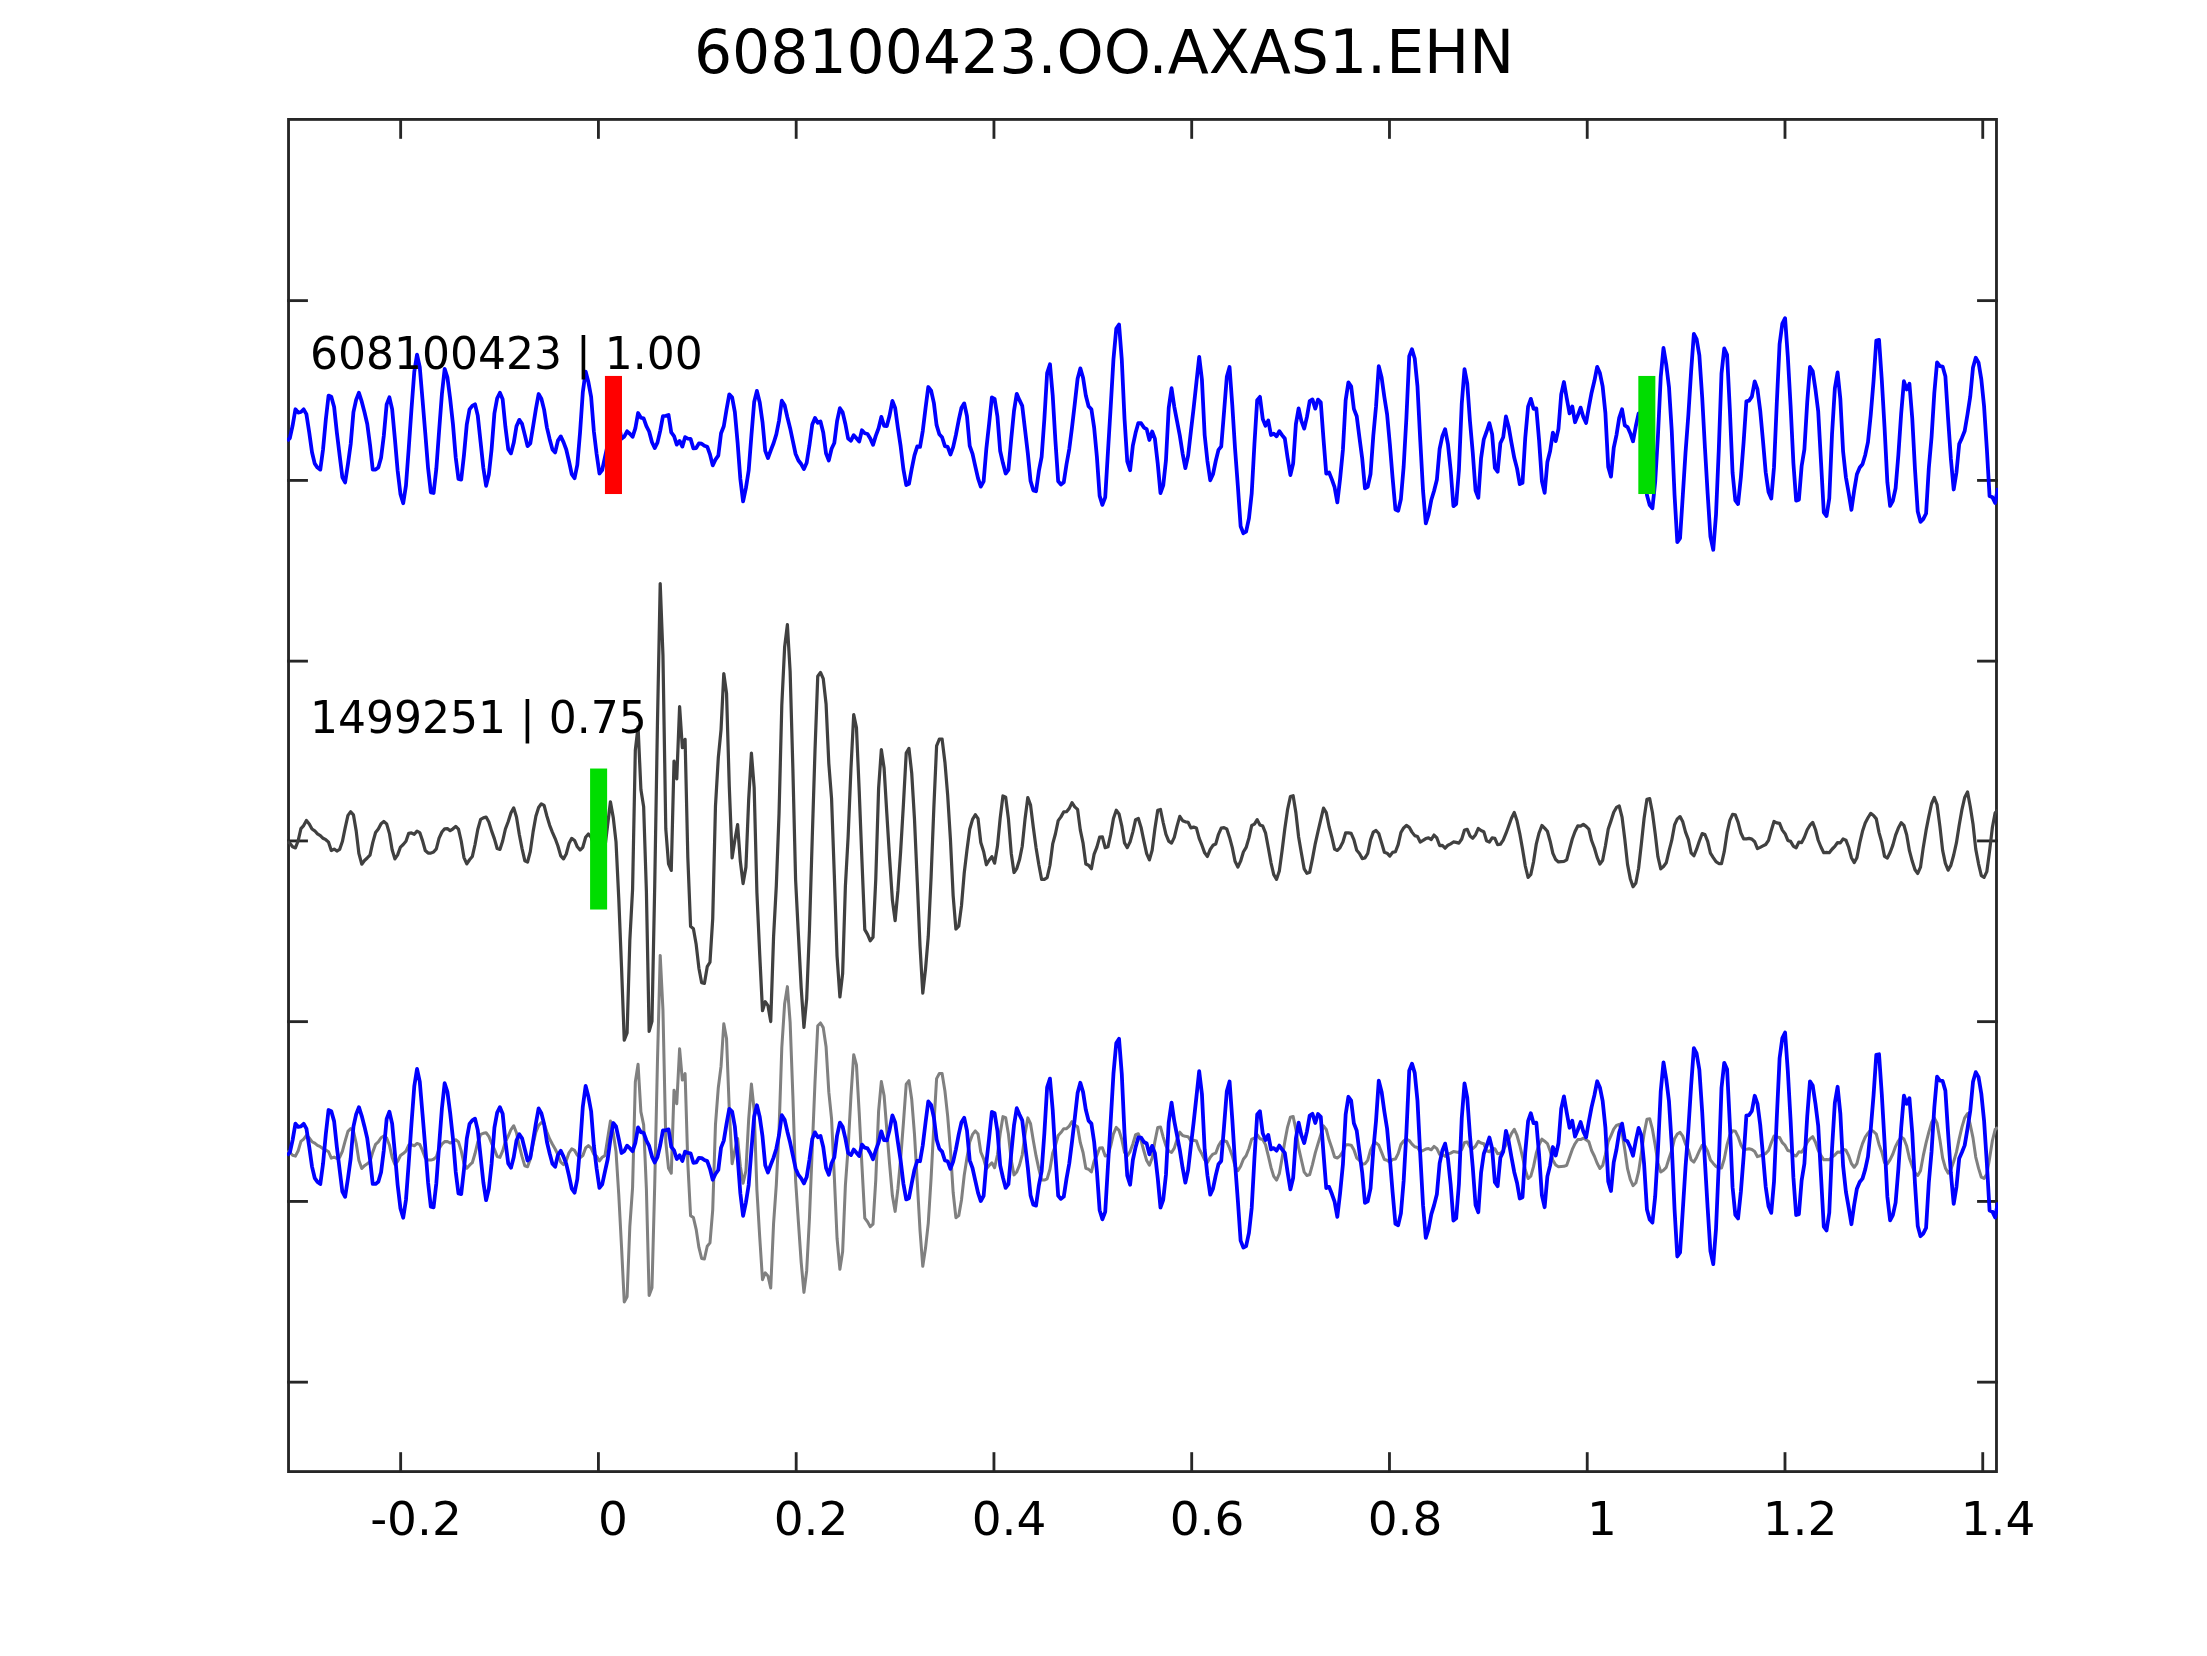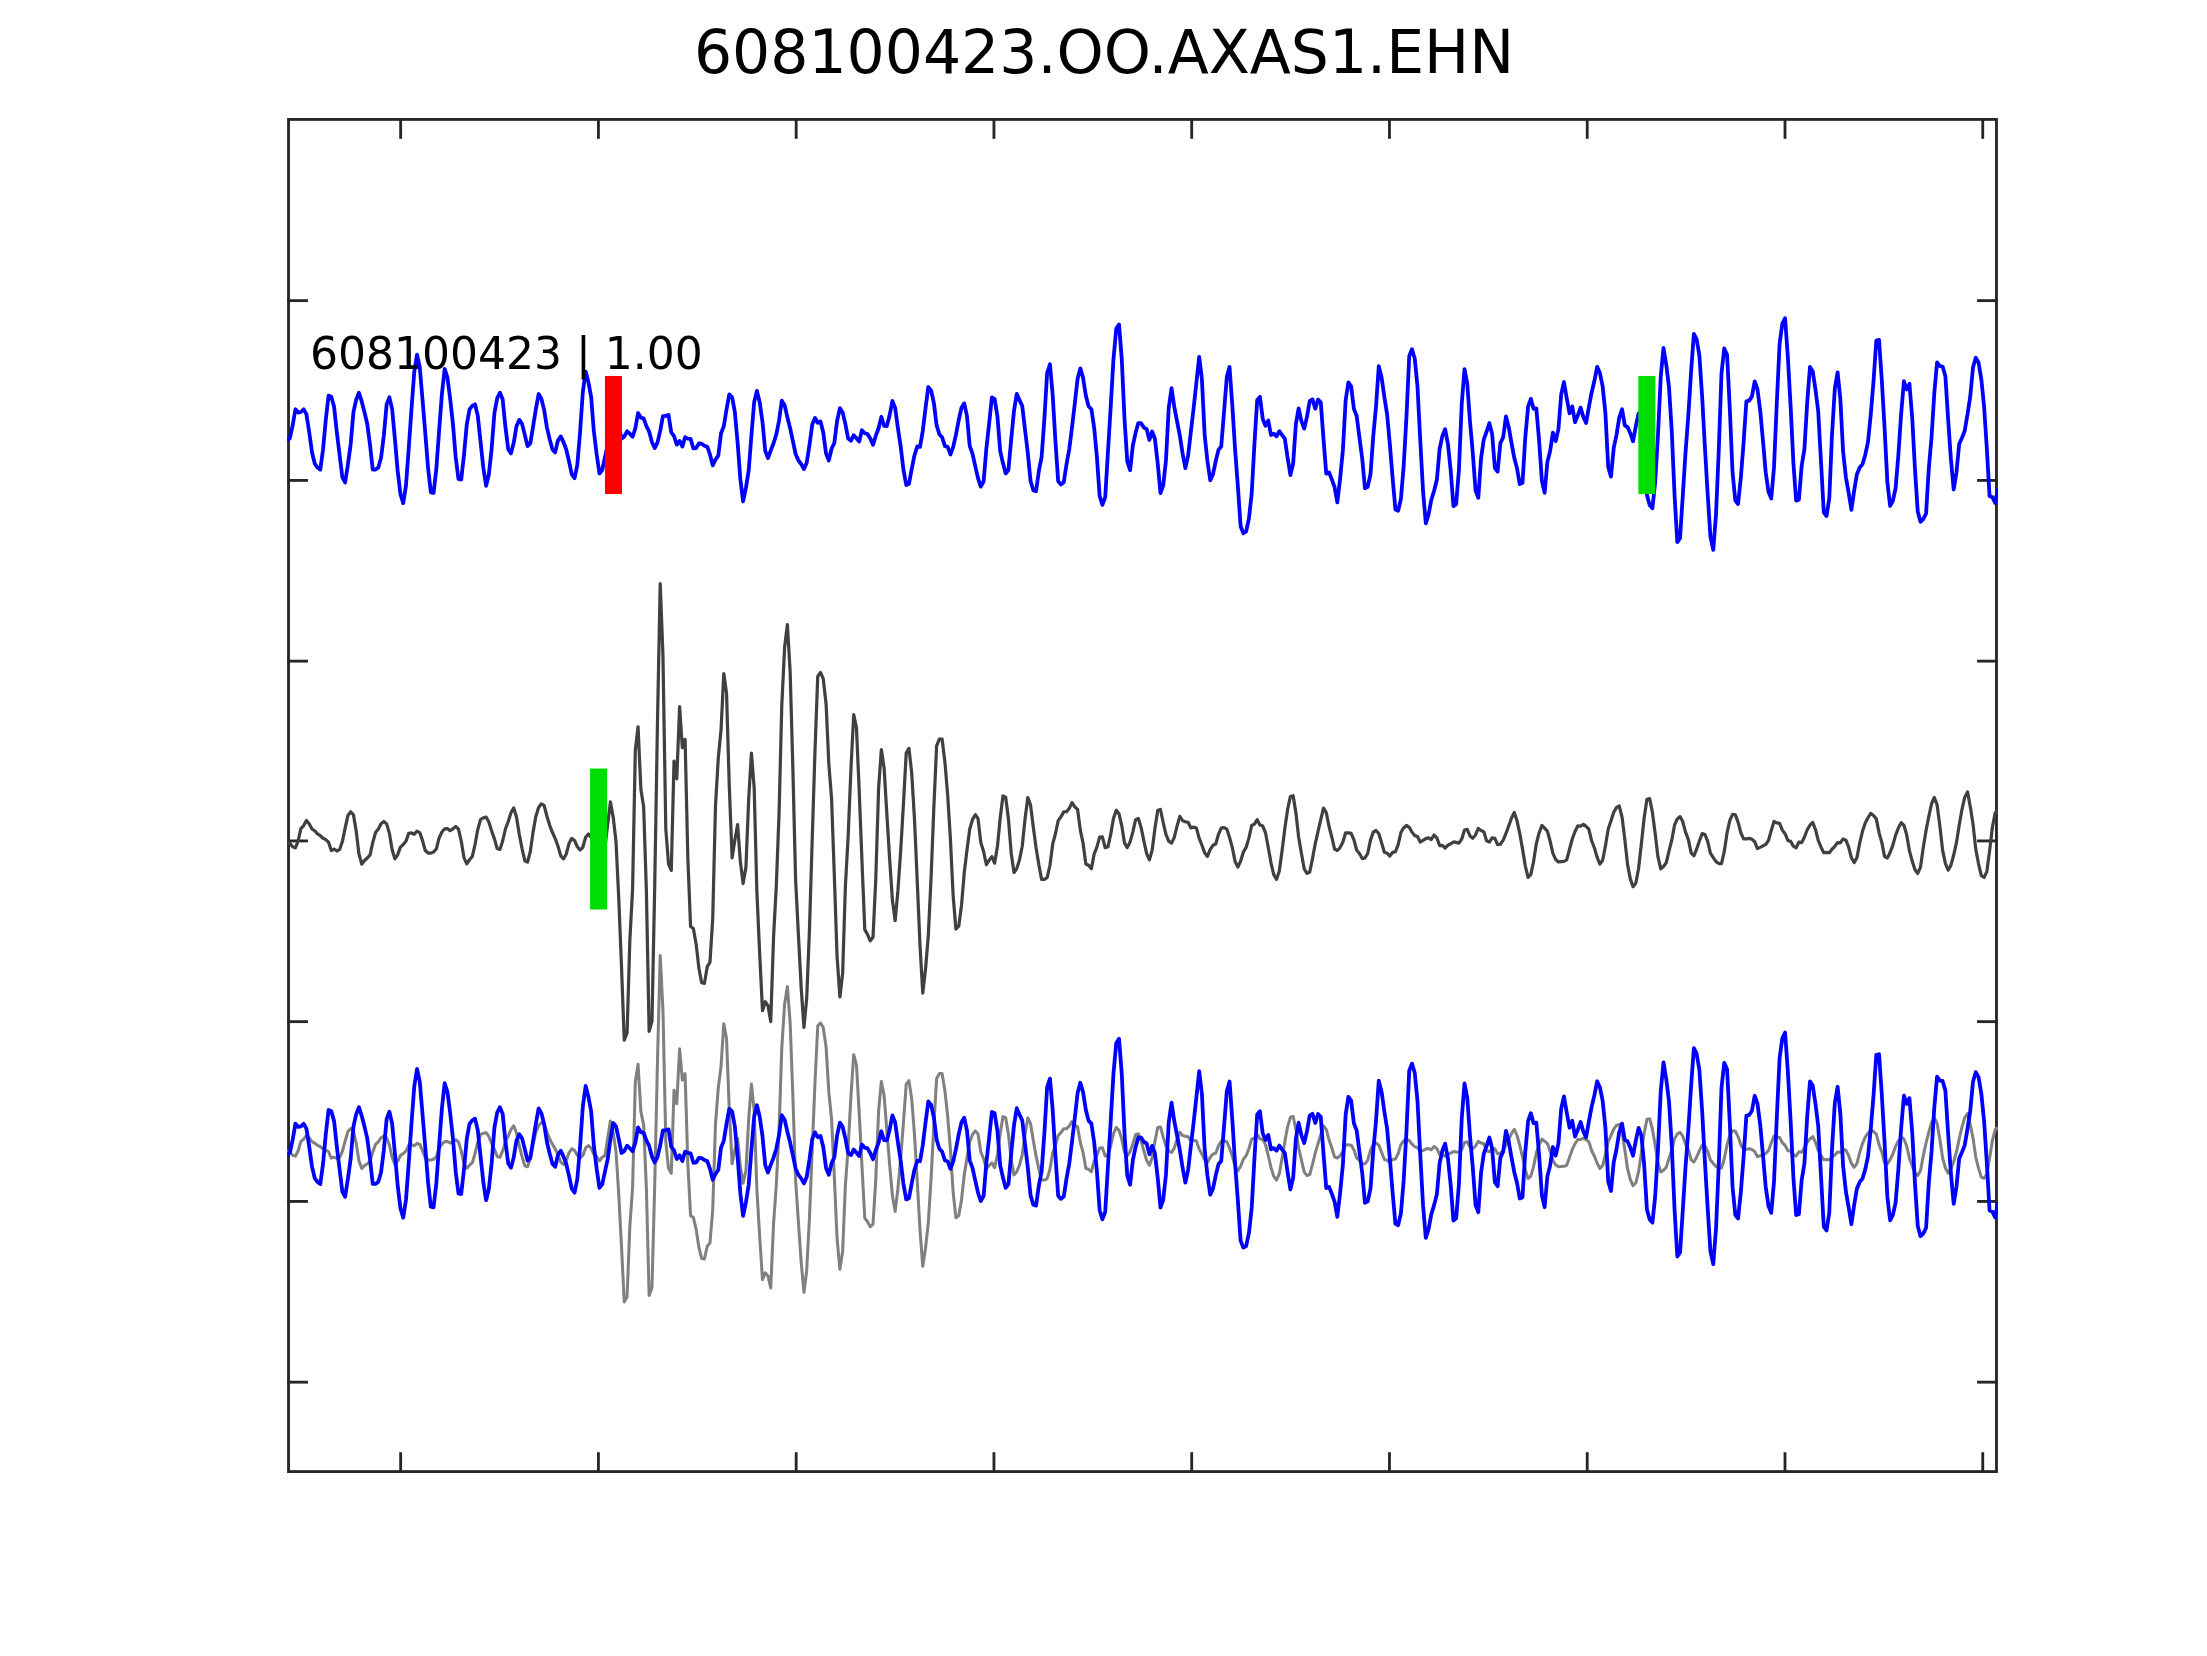--- a/index.html
+++ b/index.html
@@ -123,16 +123,28 @@
           <path d="M0.0 1096.2L2.9 1093.3L5.8 1080.2L8.8 1062.8L11.7 1066.3L14.6 1065.7L17.5 1062.9L20.4 1068.0L23.4 1087.3L26.3 1108.2L29.2 1120.3L32.1 1124.4L35.1 1126.6L38.0 1105.0L40.9 1073.8L43.8 1048.4L46.7 1049.6L49.7 1060.4L52.6 1087.7L55.5 1111.4L58.4 1134.7L61.3 1140.2L64.3 1120.8L67.2 1099.5L70.1 1065.9L73.0 1052.7L75.9 1045.4L78.9 1054.8L81.8 1066.0L84.7 1078.4L87.6 1100.2L90.5 1126.5L93.5 1126.5L96.4 1124.3L99.3 1114.1L102.2 1090.8L105.2 1057.7L108.1 1050.2L111.0 1062.7L113.9 1094.0L116.8 1127.5L119.8 1152.5L122.7 1162.2L125.6 1143.5L128.5 1104.7L131.4 1063.2L134.4 1023.3L137.3 1005.0L140.2 1018.3L143.1 1052.7L146.0 1087.7L149.0 1125.2L151.9 1150.6L154.8 1151.3L157.7 1125.7L160.6 1086.2L163.6 1046.7L166.5 1020.1L169.4 1029.1L172.3 1051.4L175.3 1078.9L178.2 1113.8L181.1 1136.5L184.0 1137.2L186.9 1111.4L189.9 1078.7L192.8 1063.0L195.7 1059.3L198.6 1057.5L201.5 1069.6L204.5 1097.7L207.4 1124.9L210.3 1143.7L213.2 1131.8L216.1 1105.2L219.1 1067.0L222.0 1051.2L224.9 1045.4L227.8 1052.3L230.7 1081.4L233.7 1105.0L236.6 1109.4L239.5 1098.3L242.4 1080.7L245.4 1074.0L248.3 1078.3L251.2 1089.9L254.1 1101.8L257.0 1098.9L260.0 1080.7L262.9 1062.7L265.8 1046.7L268.7 1051.7L271.6 1063.2L274.6 1082.2L277.5 1094.4L280.4 1105.2L283.3 1108.4L286.2 1095.9L289.2 1091.5L292.1 1097.6L295.0 1105.3L297.9 1117.7L300.8 1131.4L303.8 1135.7L306.7 1121.5L309.6 1087.2L312.5 1044.9L315.5 1023.0L318.4 1034.1L321.3 1049.7L324.2 1086.2L327.1 1110.1L330.1 1130.7L333.0 1127.0L335.9 1113.5L338.8 1100.4L341.7 1079.4L344.7 1062.1L347.6 1065.7L350.5 1079.0L353.4 1093.8L356.3 1091.8L359.3 1086.1L362.2 1088.7L365.1 1091.9L368.0 1083.1L370.9 1066.8L373.9 1071.8L376.8 1072.5L379.7 1080.6L382.6 1086.3L385.6 1097.6L388.5 1103.8L391.4 1098.1L394.3 1085.6L397.2 1070.0L400.2 1069.8L403.1 1068.8L406.0 1087.3L408.9 1091.1L411.8 1100.2L414.8 1096.3L417.7 1102.3L420.6 1092.3L423.5 1093.8L426.4 1094.1L429.4 1104.2L432.3 1103.8L435.2 1098.9L438.1 1099.2L441.0 1101.3L444.0 1102.4L446.9 1110.5L449.8 1122.1L452.7 1116.0L455.7 1111.8L458.6 1088.1L461.5 1080.7L464.4 1063.0L467.3 1047.1L470.3 1050.1L473.2 1065.8L476.1 1098.0L479.0 1136.5L481.9 1160.2L484.9 1145.9L487.8 1127.6L490.7 1090.4L493.6 1055.2L496.5 1043.4L499.5 1055.7L502.4 1076.2L505.3 1106.8L508.2 1114.4L511.1 1106.4L514.1 1098.7L517.0 1089.3L519.9 1074.7L522.8 1053.8L525.8 1058.6L528.7 1071.3L531.6 1082.8L534.5 1096.4L537.4 1110.1L540.4 1117.0L543.3 1120.7L546.2 1126.0L549.1 1119.3L552.0 1101.0L555.0 1078.9L557.9 1072.0L560.8 1077.1L563.7 1075.7L566.6 1087.4L569.6 1109.7L572.5 1116.9L575.4 1104.6L578.3 1098.5L581.2 1075.4L584.2 1061.7L587.1 1066.1L590.0 1078.4L592.9 1093.7L595.9 1096.0L598.8 1090.2L601.7 1093.5L604.6 1097.0L607.5 1085.0L610.5 1088.2L613.4 1089.0L616.3 1093.7L619.2 1100.4L622.1 1090.9L625.1 1082.9L628.0 1070.9L630.9 1080.3L633.8 1080.5L636.7 1069.4L639.7 1054.0L642.6 1061.5L645.5 1082.5L648.4 1101.8L651.3 1126.1L654.3 1142.9L657.2 1141.6L660.1 1125.9L663.0 1111.5L666.0 1102.0L668.9 1102.5L671.8 1085.6L674.7 1061.7L677.6 1039.3L680.6 1043.1L683.5 1056.0L686.4 1079.6L689.3 1089.3L692.2 1092.4L695.2 1101.7L698.1 1102.5L701.0 1110.6L703.9 1102.8L706.8 1089.9L709.8 1074.2L712.7 1061.2L715.6 1056.6L718.5 1070.1L721.4 1101.5L724.4 1109.9L727.3 1123.1L730.2 1135.9L733.1 1144.6L736.1 1139.0L739.0 1104.2L741.9 1078.1L744.8 1050.3L747.7 1051.8L750.7 1070.5L753.6 1106.9L756.5 1119.7L759.4 1130.7L762.3 1126.8L765.3 1094.0L768.2 1064.5L771.1 1046.5L774.0 1053.2L776.9 1059.3L779.9 1084.7L782.8 1109.4L785.7 1138.6L788.6 1148.5L791.5 1149.4L794.5 1128.0L797.4 1113.1L800.3 1072.9L803.2 1024.5L806.2 1015.2L809.1 1048.2L812.0 1096.8L814.9 1139.0L817.8 1142.3L820.8 1139.9L823.7 1120.9L826.6 1104.9L829.5 1082.0L832.4 1057.3L835.4 1030.5L838.3 1019.6L841.2 1029.5L844.1 1048.2L847.0 1059.6L850.0 1062.8L852.9 1082.2L855.8 1113.0L858.7 1154.3L861.6 1163.9L864.6 1156.0L867.5 1107.5L870.4 1060.0L873.3 1010.1L876.3 977.5L879.2 973.2L882.1 1010.2L885.0 1073.0L887.9 1117.9L890.9 1127.3L893.8 1101.2L896.7 1087.7L899.6 1077.4L902.5 1077.5L905.5 1082.2L908.4 1083.8L911.3 1095.3L914.2 1086.3L917.1 1093.9L920.1 1120.2L923.0 1151.4L925.9 1143.3L928.8 1116.7L931.7 1061.5L934.7 1040.6L937.6 1060.2L940.5 1075.3L943.4 1090.4L946.4 1109.6L949.3 1125.1L952.2 1111.9L955.1 1086.5L958.0 1061.9L961.0 1034.3L963.9 1007.4L966.8 1031.4L969.7 1090.1L972.6 1117.4L975.6 1137.9L978.5 1131.5L981.4 1117.5L984.3 1105.7L987.2 1102.2L990.2 1065.4L993.1 1028.5L996.0 1018.2L998.9 1058.4L1001.8 1104.3L1004.8 1144.3L1007.7 1186.4L1010.6 1193.8L1013.5 1192.2L1016.5 1178.2L1019.4 1151.9L1022.3 1099.5L1025.2 1053.2L1028.1 1049.7L1031.1 1073.1L1034.0 1080.2L1036.9 1074.7L1039.8 1090.0L1042.7 1088.6L1045.7 1091.4L1048.6 1086.0L1051.5 1090.1L1054.4 1093.7L1057.3 1113.8L1060.3 1132.3L1063.2 1120.3L1066.1 1078.5L1069.0 1061.8L1071.9 1075.0L1074.9 1083.3L1077.8 1070.9L1080.7 1054.2L1083.6 1052.4L1086.6 1062.1L1089.5 1052.6L1092.4 1055.5L1095.3 1094.5L1098.2 1130.9L1101.2 1129.6L1104.1 1136.9L1107.0 1145.2L1109.9 1161.3L1112.8 1136.5L1115.8 1105.8L1118.7 1053.2L1121.6 1034.4L1124.5 1038.5L1127.4 1062.4L1130.4 1070.2L1133.3 1092.8L1136.2 1114.8L1139.1 1146.4L1142.0 1144.8L1145.0 1131.2L1147.9 1091.0L1150.8 1059.8L1153.7 1017.3L1156.7 1029.2L1159.6 1049.9L1162.5 1068.2L1165.4 1099.6L1168.3 1135.2L1171.3 1168.7L1174.2 1170.1L1177.1 1157.6L1180.0 1123.3L1182.9 1072.0L1185.9 1006.8L1188.8 999.4L1191.7 1009.1L1194.6 1038.5L1197.5 1094.9L1200.5 1149.2L1203.4 1183.5L1206.3 1174.2L1209.2 1158.7L1212.1 1149.2L1215.1 1137.4L1218.0 1104.8L1220.9 1091.2L1223.8 1083.9L1226.8 1099.6L1229.7 1127.4L1232.6 1165.2L1235.5 1162.9L1238.4 1126.8L1241.4 1056.9L1244.3 1020.3L1247.2 1035.4L1250.1 1075.7L1253.0 1108.4L1256.0 1148.8L1258.9 1156.4L1261.8 1114.7L1264.7 1094.6L1267.6 1086.6L1270.6 1077.5L1273.5 1089.1L1276.4 1124.7L1279.3 1128.9L1282.2 1098.7L1285.2 1092.4L1288.1 1070.4L1291.0 1081.5L1293.9 1098.0L1296.9 1114.1L1299.8 1125.3L1302.7 1141.9L1305.6 1140.5L1308.5 1093.0L1311.5 1060.1L1314.4 1051.8L1317.3 1062.3L1320.2 1061.8L1323.1 1095.3L1326.1 1138.6L1329.0 1151.1L1331.9 1118.5L1334.8 1106.9L1337.7 1087.5L1340.7 1096.5L1343.6 1083.5L1346.5 1047.0L1349.4 1034.0L1352.3 1050.9L1355.3 1067.1L1358.2 1059.8L1361.1 1076.5L1364.0 1069.5L1367.0 1061.1L1369.9 1071.0L1372.8 1077.3L1375.7 1060.7L1378.6 1045.3L1381.6 1032.7L1384.5 1018.0L1387.4 1024.5L1390.3 1038.7L1393.2 1066.8L1396.2 1123.9L1399.1 1134.0L1402.0 1103.7L1404.9 1090.1L1407.8 1071.9L1410.8 1062.8L1413.7 1079.8L1416.6 1081.6L1419.5 1088.1L1422.4 1096.7L1425.4 1080.5L1428.3 1067.3L1431.2 1075.2L1434.1 1105.2L1437.1 1153.4L1440.0 1164.0L1442.9 1167.4L1445.8 1139.8L1448.7 1091.6L1451.7 1028.5L1454.6 998.0L1457.5 1015.6L1460.4 1039.2L1463.3 1085.2L1466.3 1153.7L1469.2 1203.2L1472.1 1199.0L1475.0 1154.1L1477.9 1108.5L1480.9 1068.5L1483.8 1022.7L1486.7 983.1L1489.6 988.6L1492.5 1005.9L1495.5 1050.3L1498.4 1103.5L1501.3 1152.4L1504.2 1197.4L1507.2 1211.3L1510.1 1174.1L1513.0 1106.5L1515.9 1025.0L1518.8 998.5L1521.8 1005.2L1524.7 1062.6L1527.6 1129.9L1530.5 1159.1L1533.4 1163.0L1536.4 1134.5L1539.3 1097.3L1542.2 1054.4L1545.1 1053.7L1548.0 1049.4L1551.0 1033.3L1553.9 1041.6L1556.8 1064.0L1559.7 1095.7L1562.6 1129.4L1565.6 1150.2L1568.5 1157.1L1571.4 1124.0L1574.3 1057.2L1577.3 993.8L1580.2 972.3L1583.1 966.5L1586.0 1007.2L1588.9 1058.8L1591.9 1119.9L1594.8 1159.4L1597.7 1158.4L1600.6 1122.8L1603.5 1105.2L1606.5 1055.2L1609.4 1018.1L1612.3 1022.6L1615.2 1041.8L1618.1 1064.9L1621.1 1119.0L1624.0 1171.7L1626.9 1175.7L1629.8 1157.0L1632.7 1089.4L1635.7 1040.7L1638.6 1023.8L1641.5 1052.0L1644.4 1107.3L1647.4 1134.9L1650.3 1151.2L1653.2 1169.1L1656.1 1148.8L1659.0 1131.5L1662.0 1124.4L1664.9 1120.9L1667.8 1111.1L1670.7 1097.6L1673.6 1069.0L1676.6 1032.8L1679.5 990.2L1682.4 989.5L1685.3 1031.7L1688.2 1081.7L1691.2 1140.0L1694.1 1165.0L1697.0 1159.5L1699.9 1146.3L1702.8 1111.2L1705.8 1067.2L1708.7 1033.2L1711.6 1041.9L1714.5 1035.8L1717.5 1072.5L1720.4 1126.5L1723.3 1170.9L1726.2 1181.8L1729.1 1179.0L1732.1 1173.0L1735.0 1125.1L1737.9 1092.2L1740.8 1045.8L1743.7 1013.2L1746.7 1017.3L1749.6 1017.7L1752.5 1027.9L1755.4 1073.1L1758.3 1115.0L1761.3 1147.6L1764.2 1129.7L1767.1 1099.6L1770.0 1093.1L1772.9 1085.8L1775.9 1068.1L1778.8 1049.2L1781.7 1018.6L1784.6 1008.4L1787.6 1013.7L1790.5 1031.2L1793.4 1059.7L1796.3 1104.1L1799.2 1154.5L1802.2 1155.8L1805.1 1161.9L1808.0 1146.1" fill="none" stroke="#0000ff" stroke-width="4" stroke-linejoin="round"></path>
         </g>
       <g id="marker-layer">
           <rect x="335.9" y="272.6" width="18" height="124.8" fill="#ff0000"></rect>
           <rect x="1428.0" y="272.6" width="18" height="124.8" fill="#00dd00"></rect>
           <rect x="320.2" y="687.5" width="18" height="149.0" fill="#00dd00"></rect>
         </g>
     </svg>
 
     <div class="tracelabel" id="label-trace-0">608100423 | 1.00</div>
+    <div class="tracelabel" id="label-trace-1">1499251 | 0.75</div>
   </div>
 
+  <div id="xticklabels">
+      <div class="xticklabel" style="left: 129px;">-0.2</div>
+      <div class="xticklabel" style="left: 326px;">0</div>
+      <div class="xticklabel" style="left: 524px;">0.2</div>
+      <div class="xticklabel" style="left: 722px;">0.4</div>
+      <div class="xticklabel" style="left: 920px;">0.6</div>
+      <div class="xticklabel" style="left: 1118px;">0.8</div>
+      <div class="xticklabel" style="left: 1315px;">1</div>
+      <div class="xticklabel" style="left: 1513px;">1.2</div>
+      <div class="xticklabel" style="left: 1711px;">1.4</div>
+    </div>
 </div>
 
 
 </body></html>

